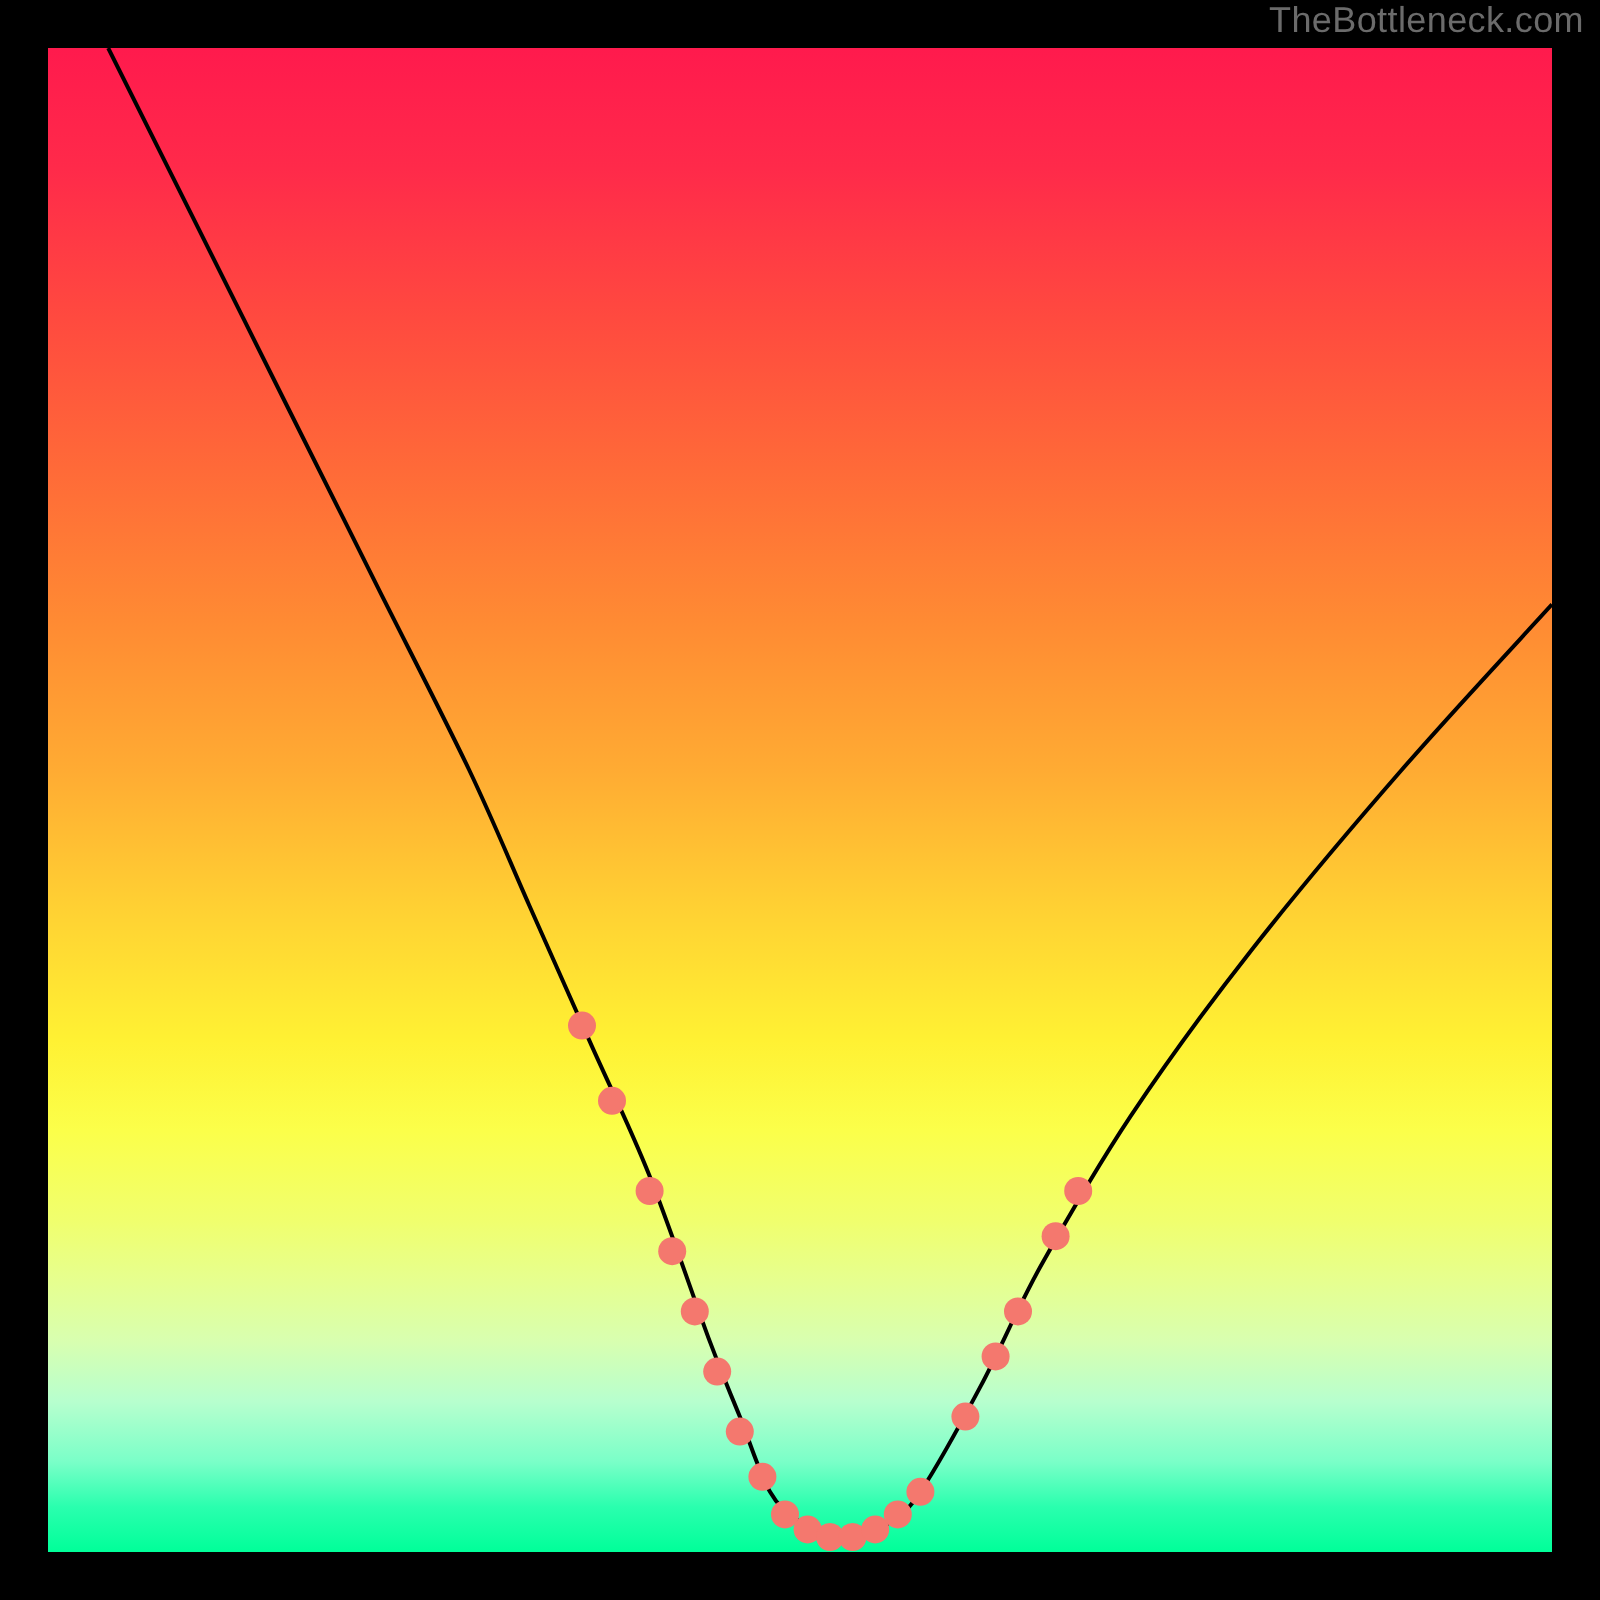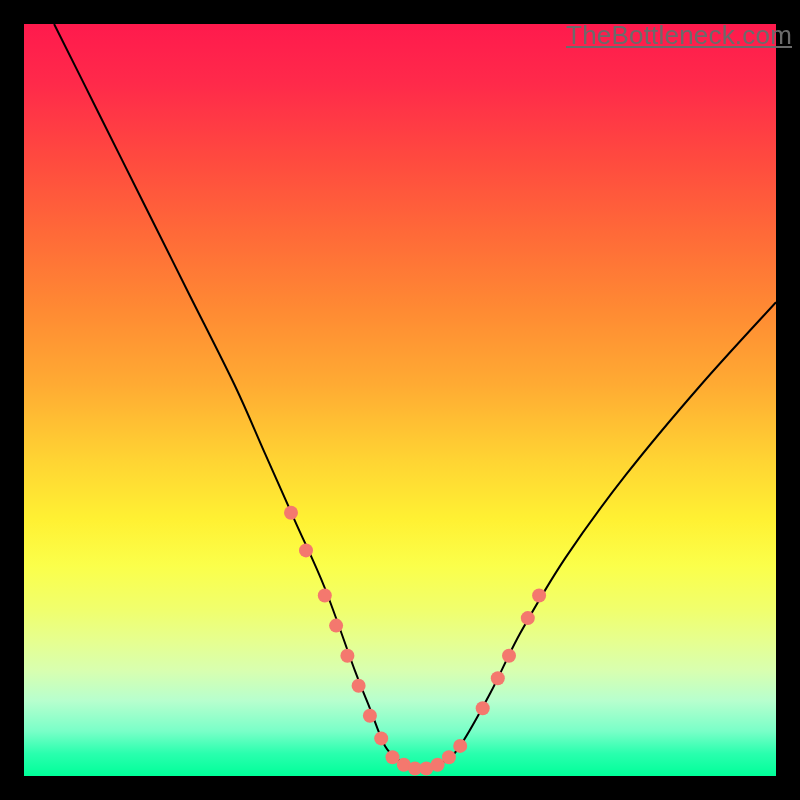--- a/index.html
+++ b/index.html
@@ -31,28 +31,27 @@
       #e6ff8f 82%,
       #d8ffb0 86%,
       #b7ffce 90%,
       #7affc8 94%,
       #2affae 97%,
       #00ff99 100%
     );
   }
   .watermark {
     position: absolute;
-    top: 20px;
+    top: 0;
     right: 8px;
     color: #6b6b6b;
-    font-size: 26px;
+    font-size: 18px;
     font-weight: 400;
     letter-spacing: 0.2px;
     z-index: 5;
-    text-decoration: underline;
   }
   svg.chart {
     position: absolute;
     left: 24px;
     top: 24px;
     width: 752px;
     height: 752px;
     z-index: 3;
   }
 </style>

